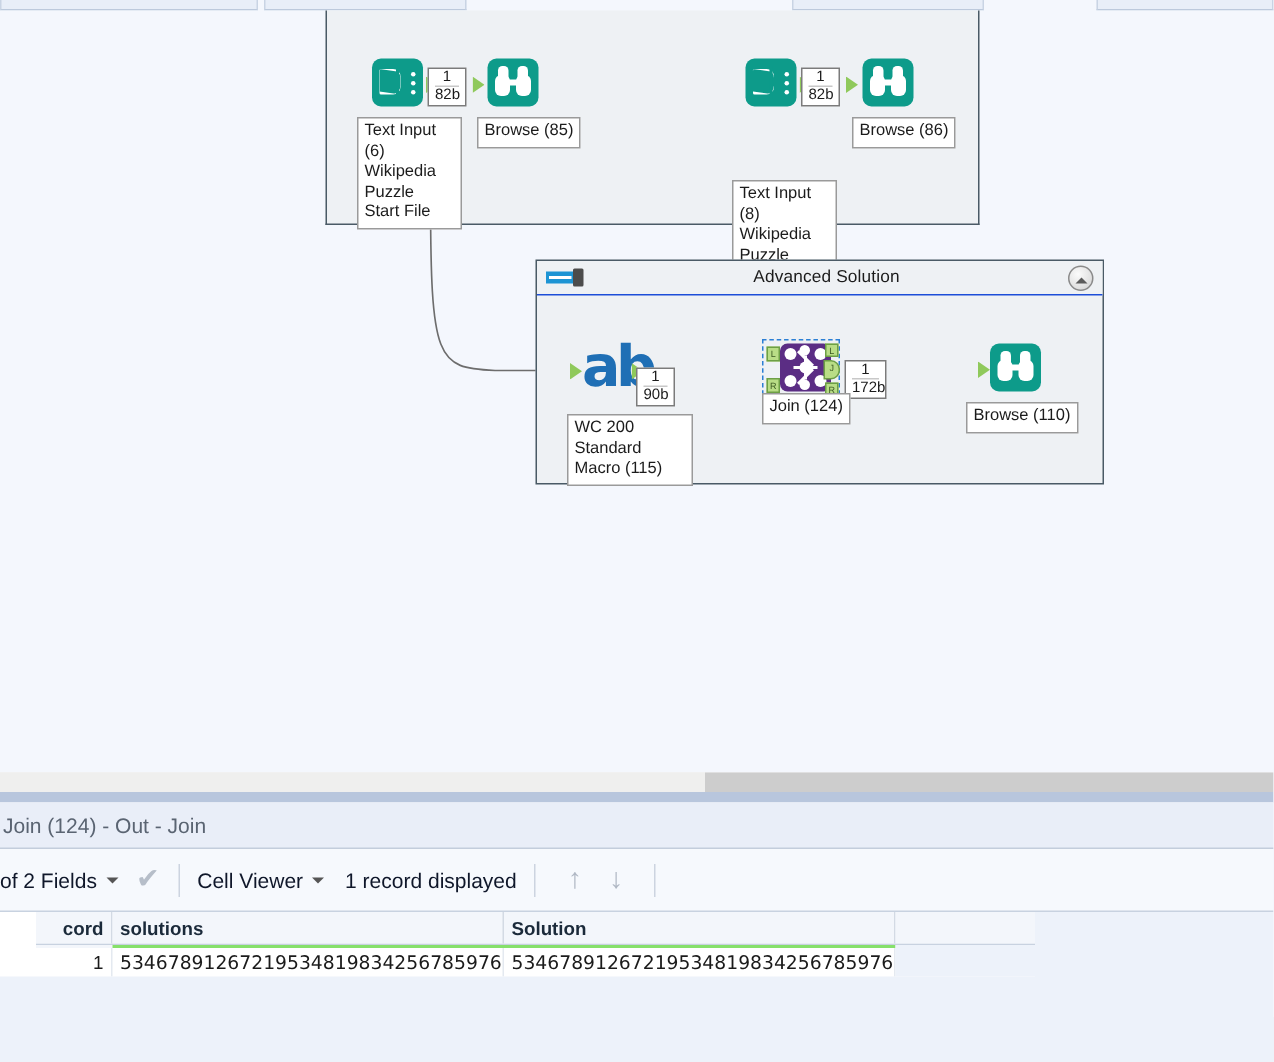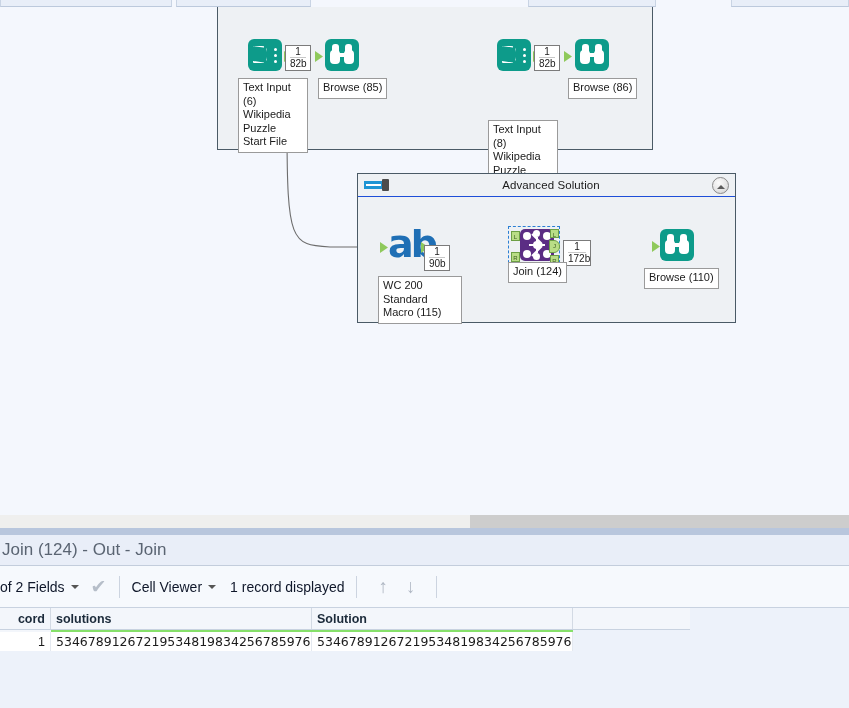--- a/index.html
+++ b/index.html
@@ -94,21 +94,21 @@
   .hscroll { position: absolute; left: 0; top: 515px; width: 849px; height: 13px; background: #efefee; }
   .hscroll .thumb { position: absolute; left: 0; top: 0; width: 470px; height: 13px; background: #efefee; }
   .hscroll .track { position: absolute; left: 470px; top: 0; right: 0; height: 13px; background: #cdcdcd; }
   .splitter { position: absolute; left: 0; top: 528px; width: 849px; height: 7px; background: #b8c6dd; }
 
   
   .results { position: absolute; left: 0; top: 535px; width: 849px; height: 173px; background: #edf2fa; }
   .results-title { position: absolute; left: 0; top: 0; width: 849px; height: 31px;
                    background: #e9eef8; border-bottom: 1px solid #c3cddc;
                    display: flex; align-items: center; }
-  .results-title span { font-size: 17px; color: #5a6472; padding-left: 2px; }
+  .results-title span { font-size: 14px; color: #5a6472; padding-left: 2px; }
 
   .results-toolbar { position: absolute; left: 0; top: 31px; width: 849px; height: 42px;
                      background: #f6f9fd; border-bottom: 1px solid #c8d2e0;
                      display: flex; align-items: center; }
   .tb-item { font-size: 14px; color: #0f172a; display: flex; align-items: center; white-space: nowrap; }
   .caret { width: 0; height: 0; border-left: 4px solid transparent; border-right: 4px solid transparent;
            border-top: 4px solid #555; margin-left: 6px; }
   .tb-sep { width: 1px; height: 22px; background: #ccd4e0; margin: 0 12px; }
   .check { color: #b6bec9; font-size: 19px; margin-left: 12px; line-height: 1; }
   .arrow-btn { color: #b0b8c4; font-size: 19px; margin: 0 9px; line-height: 1; }
@@ -117,21 +117,21 @@
   .search-box .mag { width: 11px; height: 11px; border: 1.6px solid #93a3ba; border-radius: 50%;
                      margin-left: 8px; position: relative; }
   .search-box .mag:after { content:""; position:absolute; left:8px; top:8px; width:5px; height:1.6px;
                            background:#93a3ba; transform: rotate(45deg); }
   .search-box input { border: none; outline: none; font-size: 12.5px; color: #333;
                       margin-left: 7px; width: 100px; background: transparent;
                       font-family: "Liberation Sans", sans-serif; }
   .search-box input::placeholder { color: #9aa5b4; }
 
   
-  .grid { position: absolute; left: 0; top: 73px; width: 690px; height: 100px; background: #ffffff; }
+  .grid { position: absolute; left: 0; top: 73px; width: 690px; height: 100px; background: #ffffff; padding-left: 24px; }
   .grid-head { display: flex; height: 22px; background: #f3f6fb; border-bottom: 1px solid #c8d2e0; }
   .gh { font-size: 12.5px; font-weight: bold; color: #1b2a3a; display: flex; align-items: center;
         padding-left: 5px; border-right: 1px solid #d3dae4; background: #f3f6fb; }
   .gh.rec { justify-content: flex-end; padding-right: 5px; }
   .grid-row { display: flex; height: 19px; background: #ffffff; }
   .gc { font-size: 12.5px; color: #1b1b1b; display: flex; align-items: center; padding-left: 5px;
         border-right: 1px solid #e4e9f0; overflow: hidden; white-space: nowrap; font-family: "DejaVu Sans", sans-serif; }
   .gc.rec { justify-content: flex-end; padding-right: 5px; background: #ffffff; color: #1b1b1b;
             font-family: "Liberation Sans", sans-serif; }
   .greenbar { height: 2px; background: #86e06a; }

